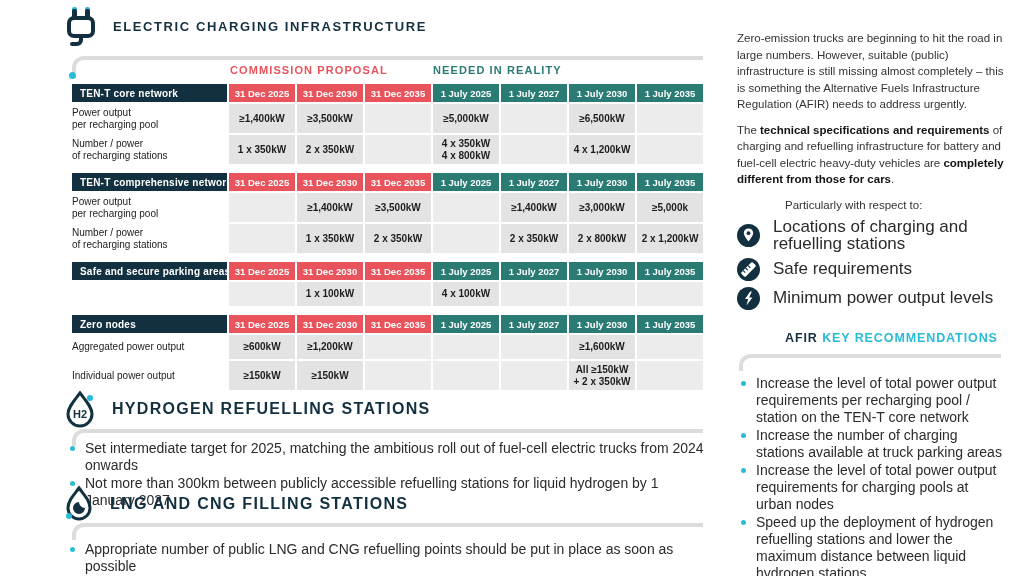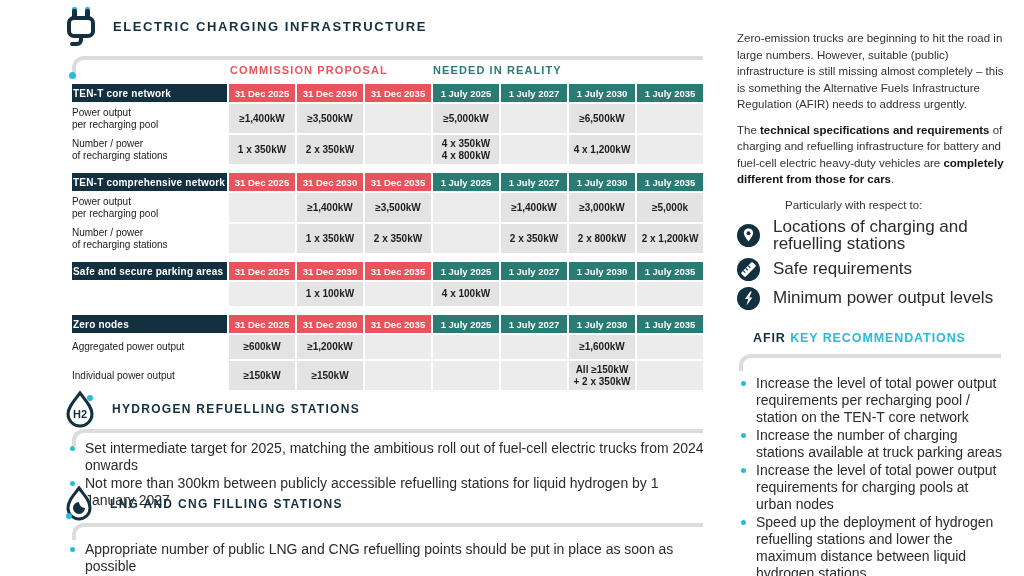--- a/index.html
+++ b/index.html
@@ -6,53 +6,53 @@
   body{
     width:1024px;height:576px;position:relative;background:#ffffff;
     font-family:"Liberation Sans",sans-serif;overflow:hidden;
     -webkit-font-smoothing:antialiased;
   }
   .abs{position:absolute;}
   
   .left{position:absolute;left:72px;top:0;width:631px;height:576px;}
   .sec-head{display:flex;align-items:center;gap:14px;}
   .sec-title{font-size:13px;font-weight:bold;letter-spacing:1.6px;color:#12303F;white-space:nowrap;}
-  .sec-title.sub{font-size:12px;letter-spacing:1.3px;}
+  .sec-title.sub{font-size:16px;letter-spacing:1.3px;}
   
   .bracket{border-top:4px solid #dcdcdc;border-left:4px solid #dcdcdc;border-top-left-radius:12px;height:13px;}
   .cyan-dot{width:7px;height:7px;border-radius:50%;background:#29BCD6;}
   
   .glabel{font-size:11px;font-weight:bold;letter-spacing:1.1px;white-space:nowrap;}
   .glabel.red{color:#E9545C;}
   .glabel.teal{color:#2B7B75;}
   
   #tables{position:absolute;top:84px;left:0;width:631px;}
   .tbl{margin-bottom:9px;}
   .trow{display:grid;grid-template-columns:155px repeat(7,66px);gap:2px;margin-bottom:2px;}
   .trow.h-thead{height:18px;}
   .trow.h-tall{height:29px;}
   .trow.h-short{height:24px;}
-  .tname{background:#12303F;color:#fff;font-weight:bold;font-size:10px;display:flex;align-items:center;padding-left:1px;letter-spacing:0.2px;white-space:nowrap;overflow:hidden;}
+  .tname{background:#12303F;color:#fff;font-weight:bold;font-size:10px;display:flex;align-items:center;padding-left:8px;letter-spacing:0.2px;white-space:nowrap;overflow:hidden;}
   .tcol{color:#fff;font-weight:bold;font-size:9.5px;display:flex;align-items:center;justify-content:center;white-space:nowrap;}
   .tcol.red{background:#E9545C;}
   .tcol.teal{background:#2B7B75;}
   .tlabel{font-size:10px;color:#222;display:flex;align-items:center;white-space:pre-line;line-height:11.5px;}
   .tcell{background:#e3e3e3;font-size:10px;font-weight:bold;color:#1d1d1d;display:flex;align-items:center;justify-content:center;text-align:center;white-space:pre-line;line-height:11.5px;}
   .tcell.blank{background:#ececec;}
   
   .bullet{position:relative;padding-left:17px;font-size:14px;color:#2b2b2b;line-height:17px;margin-bottom:1px;}
   .b-dot{position:absolute;left:2px;top:6px;width:5px;height:5px;border-radius:50%;background:#29BCD6;}
   
   #sidebar{position:absolute;left:737px;top:30px;width:268px;font-size:11.5px;color:#333;line-height:16.5px;}
   #sidebar p{margin:0 0 9px 0;}
   .bold{font-weight:bold;color:#141414;}
   .aspect{display:flex;align-items:center;gap:13px;margin:0 0 5px 0;min-height:24px;}
   .aspect-label{font-size:17px;color:#2b2b2b;}
   #afir-h{margin-top:20px;padding-left:16px;font-size:12.5px;font-weight:bold;letter-spacing:0.9px;white-space:nowrap;}
-  #afir-h .pre{color:#12303F;}
+  #afir-h .pre{color:#12303F;margin-left:32px;}
   #afir-h .hl{color:#29BCD6;}
   #sb-bracket{margin:7px 0 4px 2px;width:258px;}
   .rec{margin-left:2px;}
   svg{display:block;}
 </style>
 </head>
 <body>
 
 <div class="left">
 

